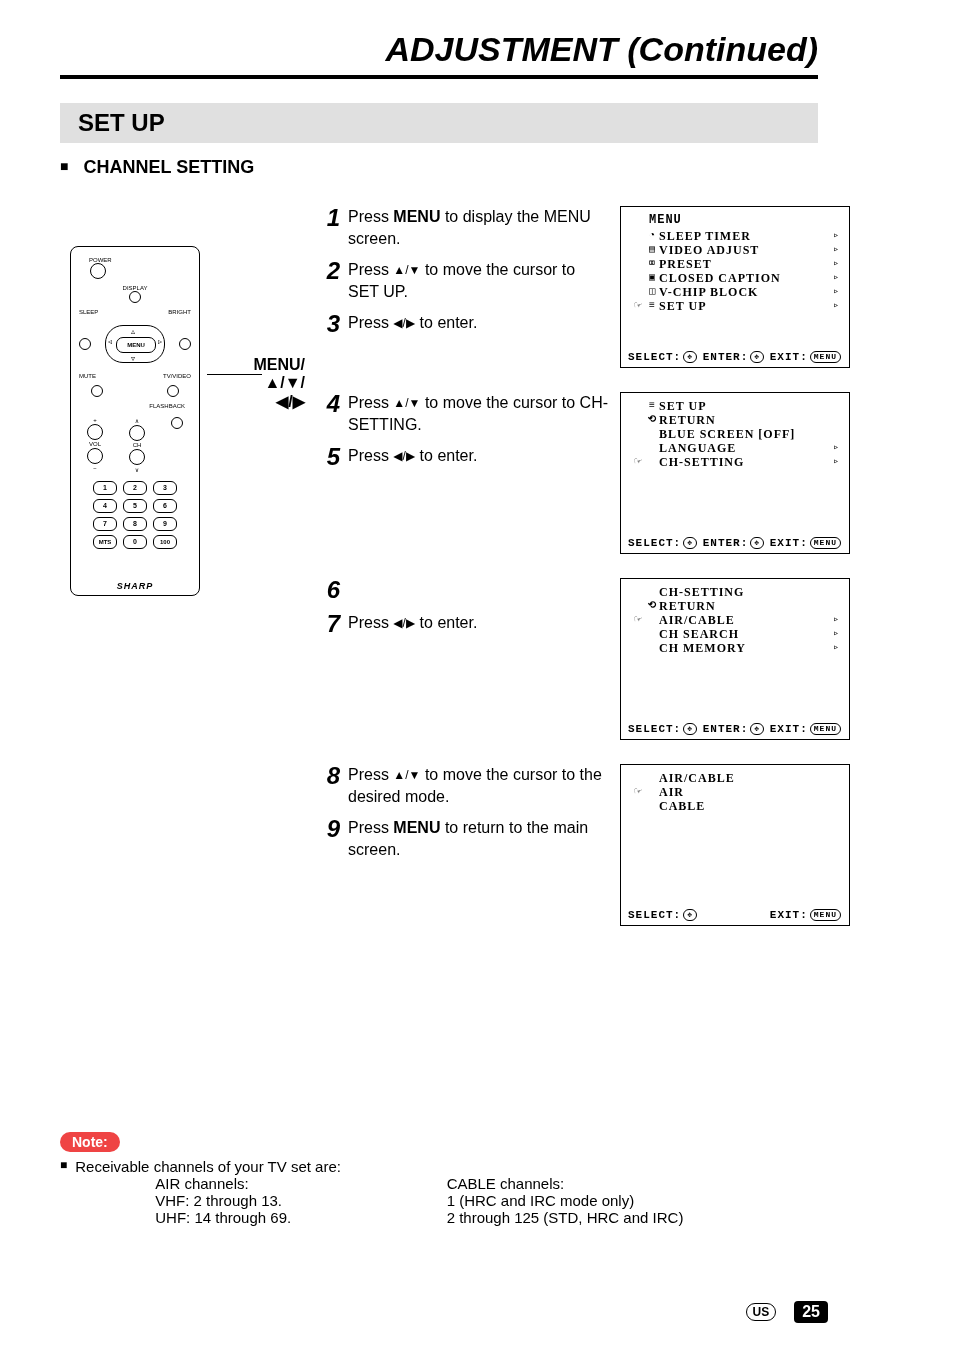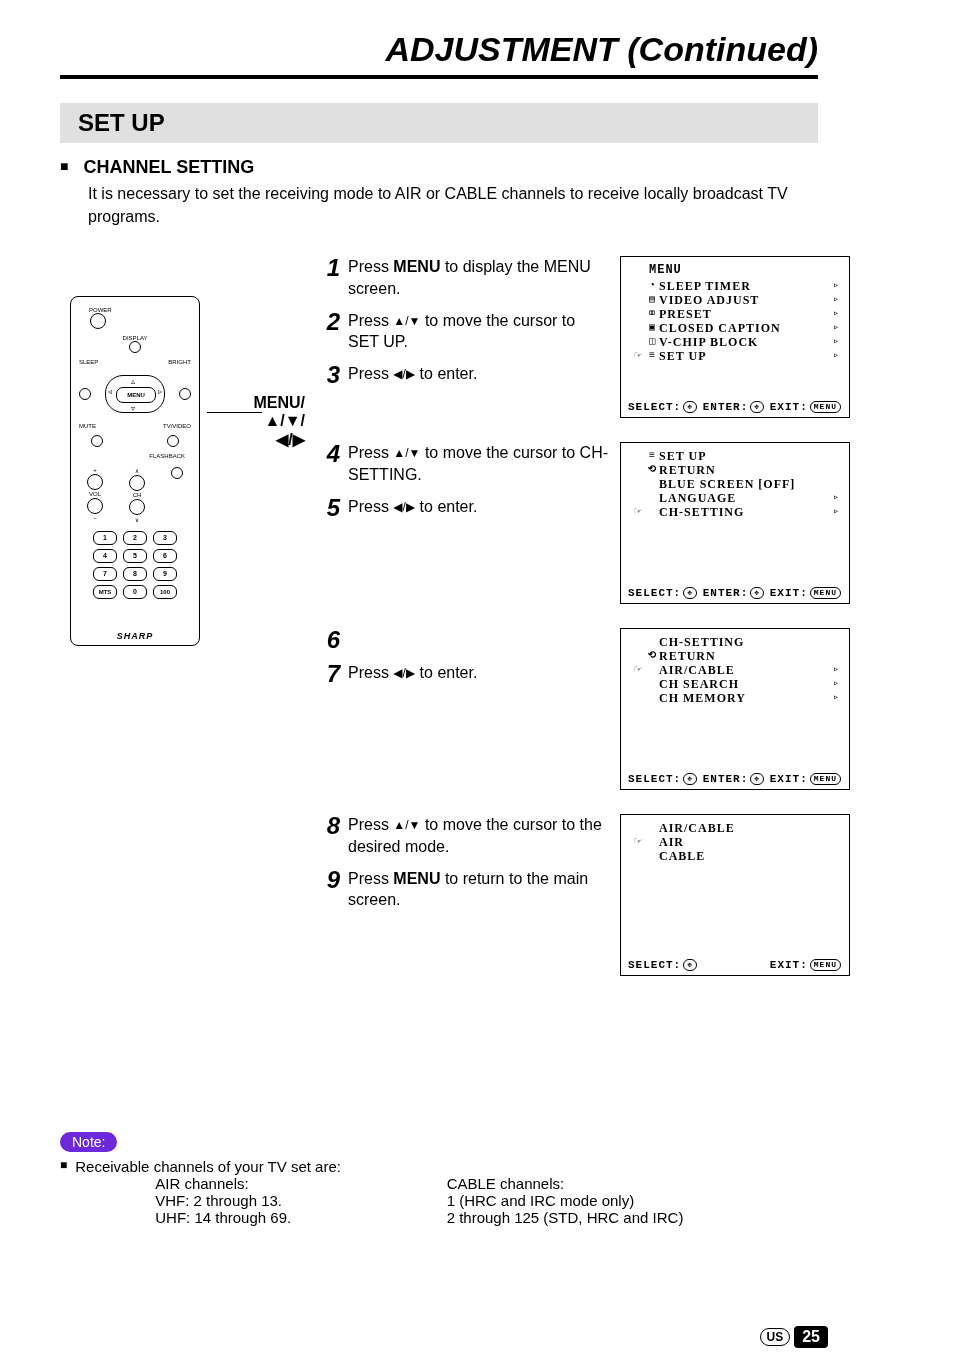--- a/index.html
+++ b/index.html
@@ -193,21 +193,21 @@
   .remote .pair { display:flex; justify-content:space-between; margin: 8px 8px;}
   .remote .rocker { display:flex; flex-direction:column; align-items:center; font-size:6px;}
   .remote .rocker .rb { width:14px;height:14px;border:1px solid #000;border-radius:50%; margin:1px 0;}
   .remote .numpad .nrow { display:flex; justify-content:center; gap:6px; margin-bottom:4px;}
   .remote .numkey { width:22px;height:12px;border:1px solid #000;border-radius:6px;font-size:7px;line-height:12px;font-weight:bold; }
   .remote .brand { margin-top:32px; font-size:9px; font-weight:bold; font-style:italic; letter-spacing:1px;}
 
   .callout {
     position: absolute;
     left: 155px;
-    top: 138px;
+    top: 150px;
     width: 90px;
   }
   .callout .line {
     position:absolute;
     top: 18px;
     left: -8px;
     width: 55px;
     height: 1px;
     background:#000;
   }
@@ -216,24 +216,24 @@
 
   
   .note-section {
     position: absolute;
     bottom: 130px;
     left: 60px;
     right: 60px;
   }
   .note-pill {
     display: inline-block;
-    background: #6d28d9;
+    background: #ef4444;
     color: #fff;
     font-size: 14px;
-    font-weight: normal;
+    font-weight: bold;
     padding: 2px 12px;
     border-radius: 10px;
   }
   .note-body {
     font-size: 15px;
     margin-top: 6px;
     display: flex;
   }
   .note-body .sq { font-size:12px; vertical-align:2px; margin-right:4px;}
   .note-cols {
@@ -241,25 +241,25 @@
     flex: 1;
     margin-left: 4px;
   }
   .note-col { flex:1; }
   .note-col .indent { margin-left: 80px; }
   .note-col .hdr { margin-left: 0; }
 
   
   .page-footer {
     position: absolute;
-    bottom: 8px;
+    bottom: 33px;
     right: 50px;
     display: flex;
     align-items: center;
-    gap: 4px;
+    gap: 18px;
   }
   .us-badge {
     border: 1px solid #000;
     border-radius: 10px;
     font-size: 12px;
     font-weight: bold;
     padding: 0 6px;
     line-height: 16px;
   }
   .pg-badge {
@@ -277,21 +277,20 @@
 <div class="page">
 
   <div class="page-title">ADJUSTMENT (Continued)</div>
 
   <div class="setup-bar">SET UP</div>
 
   <div class="channel-title">
     <span class="sq">■</span>&nbsp;&nbsp;
     <span>CHANNEL SETTING</span>
   </div>
-  <div class="intro">It is necessary to set the receiving mode to AIR or CABLE channels to receive locally broadcast TV programs.</div>
 
   <div class="body">
     <div class="left-col">
       <div class="remote">
         <div style="text-align:left; padding-left:10px;">POWER</div>
         <div class="row">
             <div class="btn-c"></div>
             <div style="width:14px"></div>
             <div style="width:14px"></div>
           </div>

